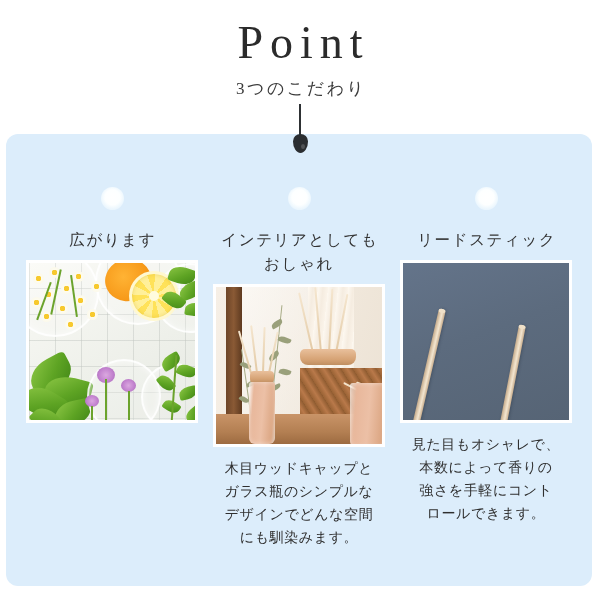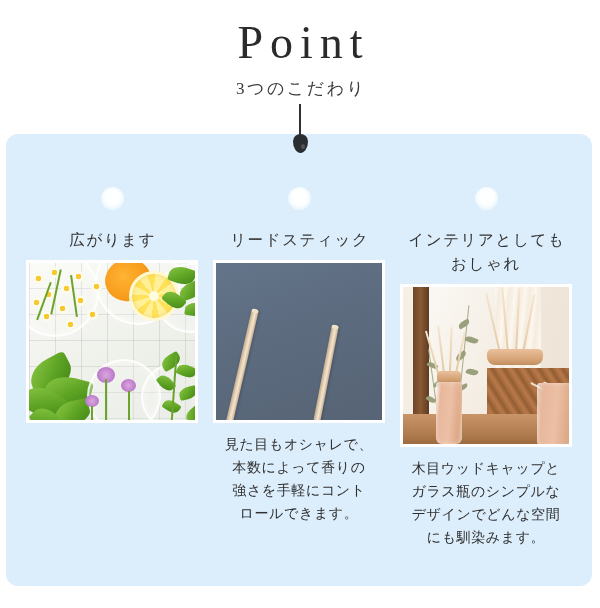--- a/index.html
+++ b/index.html
@@ -387,76 +387,76 @@
           <div class="basil" style="left:150px; top:124px; width:18px; height:12px; transform:rotate(-14deg);"></div>
           <div class="basil" style="left:134px; top:138px; width:17px; height:11px; transform:rotate(34deg);"></div>
           <div class="basil" style="left:156px; top:146px; width:16px; height:11px; transform:rotate(-40deg);"></div>
           <div class="stem" style="left:144px; top:92px; height:68px; transform:rotate(4deg);"></div>
         </div>
       </div>
     </div>
 
     <div class="col">
       <div class="dot"></div>
+      <div class="col-heading">インテリアとしても
+おしゃれ</div>
+      <div class="photo">
+        <div class="photo-inner ph2">
+          <div class="wall"></div>
+          <div class="frame-glass"></div>
+          <div class="frame-left"></div>
+          <div class="curtain"></div>
+
+          <div class="twig" style="left:60px; top:18px; height:104px; transform:rotate(6deg);"></div>
+          <div class="sprig" style="left:55px; top:34px; width:12px; height:6px; transform:rotate(-28deg);"></div>
+          <div class="sprig" style="left:62px; top:50px; width:13px; height:6px; transform:rotate(22deg);"></div>
+          <div class="sprig" style="left:52px; top:66px; width:12px; height:6px; transform:rotate(-36deg);"></div>
+          <div class="sprig" style="left:63px; top:82px; width:12px; height:6px; transform:rotate(18deg);"></div>
+          <div class="sprig" style="left:54px; top:98px; width:11px; height:5px; transform:rotate(-24deg);"></div>
+          <div class="twig" style="left:30px; top:62px; height:70px; transform:rotate(-8deg);"></div>
+          <div class="sprig" style="left:24px; top:76px; width:11px; height:5px; transform:rotate(30deg);"></div>
+          <div class="sprig" style="left:30px; top:94px; width:11px; height:5px; transform:rotate(-20deg);"></div>
+          <div class="sprig" style="left:23px; top:110px; width:10px; height:5px; transform:rotate(36deg);"></div>
+          <div class="drawer"></div>
+          <div class="shelf"></div>
+
+          <div class="reed" style="left:96px;  top:4px;  height:62px; transform:rotate(-13deg);"></div>
+          <div class="reed" style="left:104px; top:0px;  height:66px; transform:rotate(-5deg);"></div>
+          <div class="reed" style="left:112px; top:2px;  height:64px; transform:rotate(3deg);"></div>
+          <div class="reed" style="left:119px; top:6px;  height:60px; transform:rotate(11deg);"></div>
+          <div class="cap" style="left:84px; top:62px; width:56px; height:16px; border-radius:5px 5px 8px 8px;"></div>
+
+          <div class="reed" style="left:34px; top:42px; height:44px; transform:rotate(-16deg);"></div>
+          <div class="reed" style="left:40px; top:38px; height:48px; transform:rotate(-7deg);"></div>
+          <div class="reed" style="left:46px; top:40px; height:46px; transform:rotate(2deg);"></div>
+          <div class="reed" style="left:52px; top:44px; height:42px; transform:rotate(12deg);"></div>
+          <div class="cap" style="left:34px; top:84px; width:24px; height:12px;"></div>
+          <div class="bottle" style="left:33px; top:95px; width:26px; height:62px;"></div>
+
+          <div class="reed" style="left:146px; top:84px; height:22px; transform:rotate(-62deg);"></div>
+          <div class="reed" style="left:158px; top:82px; height:20px; transform:rotate(-70deg);"></div>
+          <div class="bottle" style="left:134px; top:96px; width:36px; height:64px;"></div>
+        </div>
+      </div>
+      <div class="caption">木目ウッドキャップと
+ガラス瓶のシンプルな
+デザインでどんな空間
+にも馴染みます。</div>
+    </div>
+
+    <div class="col">
+      <div class="dot"></div>
       <div class="col-heading">リードスティック</div>
       <div class="photo">
         <div class="photo-inner ph3">
           <div class="bg"></div>
           <div class="stick" style="left:36px;  top:46px; height:130px; transform:rotate(13deg);"></div>
           <div class="stick" style="left:116px; top:62px; height:116px; transform:rotate(11deg);"></div>
         </div>
       </div>
       <div class="caption">見た目もオシャレで、
 本数によって香りの
 強さを手軽にコント
 ロールできます。</div>
     </div>
 
-    <div class="col">
-      <div class="dot"></div>
-      <div class="col-heading">インテリアとしても
-おしゃれ</div>
-      <div class="photo">
-        <div class="photo-inner ph2">
-          <div class="wall"></div>
-          <div class="frame-glass"></div>
-          <div class="frame-left"></div>
-          <div class="curtain"></div>
-
-          <div class="twig" style="left:60px; top:18px; height:104px; transform:rotate(6deg);"></div>
-          <div class="sprig" style="left:55px; top:34px; width:12px; height:6px; transform:rotate(-28deg);"></div>
-          <div class="sprig" style="left:62px; top:50px; width:13px; height:6px; transform:rotate(22deg);"></div>
-          <div class="sprig" style="left:52px; top:66px; width:12px; height:6px; transform:rotate(-36deg);"></div>
-          <div class="sprig" style="left:63px; top:82px; width:12px; height:6px; transform:rotate(18deg);"></div>
-          <div class="sprig" style="left:54px; top:98px; width:11px; height:5px; transform:rotate(-24deg);"></div>
-          <div class="twig" style="left:30px; top:62px; height:70px; transform:rotate(-8deg);"></div>
-          <div class="sprig" style="left:24px; top:76px; width:11px; height:5px; transform:rotate(30deg);"></div>
-          <div class="sprig" style="left:30px; top:94px; width:11px; height:5px; transform:rotate(-20deg);"></div>
-          <div class="sprig" style="left:23px; top:110px; width:10px; height:5px; transform:rotate(36deg);"></div>
-          <div class="drawer"></div>
-          <div class="shelf"></div>
-
-          <div class="reed" style="left:96px;  top:4px;  height:62px; transform:rotate(-13deg);"></div>
-          <div class="reed" style="left:104px; top:0px;  height:66px; transform:rotate(-5deg);"></div>
-          <div class="reed" style="left:112px; top:2px;  height:64px; transform:rotate(3deg);"></div>
-          <div class="reed" style="left:119px; top:6px;  height:60px; transform:rotate(11deg);"></div>
-          <div class="cap" style="left:84px; top:62px; width:56px; height:16px; border-radius:5px 5px 8px 8px;"></div>
-
-          <div class="reed" style="left:34px; top:42px; height:44px; transform:rotate(-16deg);"></div>
-          <div class="reed" style="left:40px; top:38px; height:48px; transform:rotate(-7deg);"></div>
-          <div class="reed" style="left:46px; top:40px; height:46px; transform:rotate(2deg);"></div>
-          <div class="reed" style="left:52px; top:44px; height:42px; transform:rotate(12deg);"></div>
-          <div class="cap" style="left:34px; top:84px; width:24px; height:12px;"></div>
-          <div class="bottle" style="left:33px; top:95px; width:26px; height:62px;"></div>
-
-          <div class="reed" style="left:146px; top:84px; height:22px; transform:rotate(-62deg);"></div>
-          <div class="reed" style="left:158px; top:82px; height:20px; transform:rotate(-70deg);"></div>
-          <div class="bottle" style="left:134px; top:96px; width:36px; height:64px;"></div>
-        </div>
-      </div>
-      <div class="caption">木目ウッドキャップと
-ガラス瓶のシンプルな
-デザインでどんな空間
-にも馴染みます。</div>
-    </div>
-
   </div>
 </div>
 
 </body></html>

